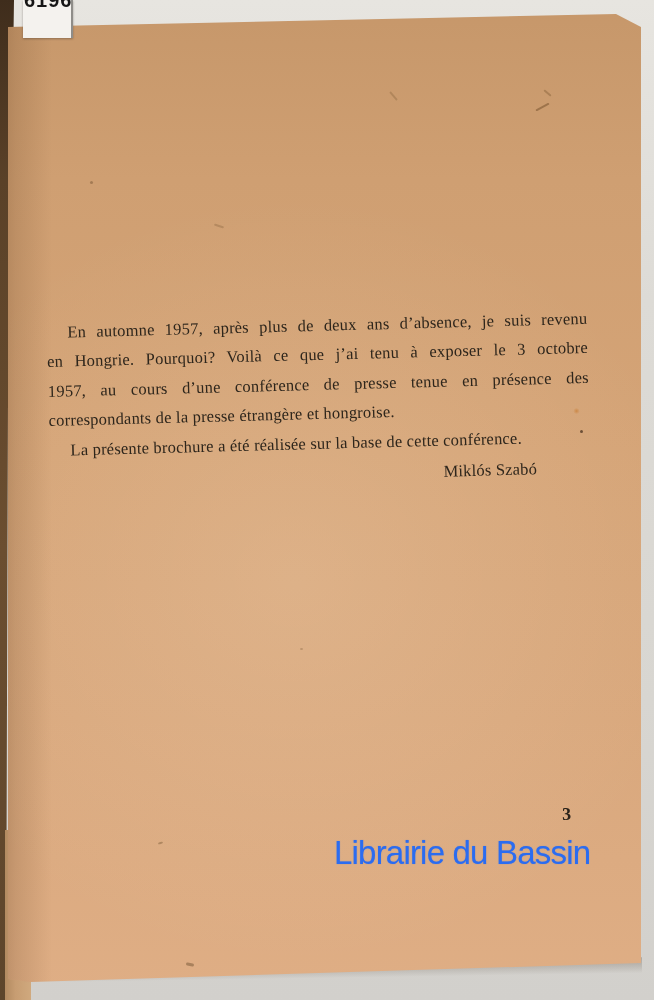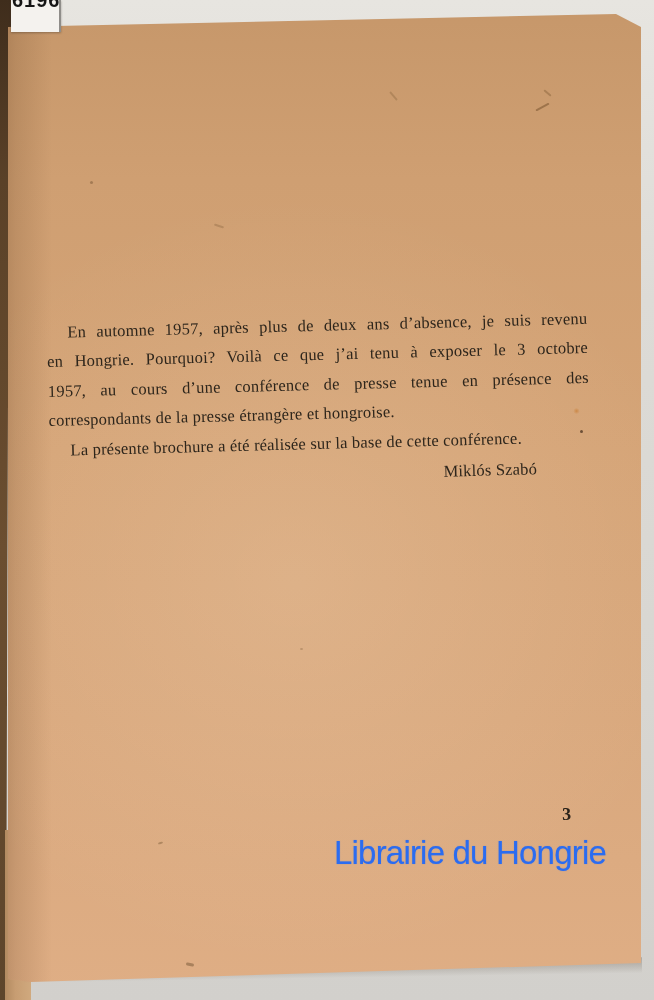--- a/index.html
+++ b/index.html
@@ -53,21 +53,21 @@
   .line{white-space:nowrap;}
   .line.just{text-align:justify;text-align-last:justify;white-space:normal;}
   .line.indent{text-indent:21px;}
   .signature{text-align:right;padding-right:54px;margin-top:2px;}
   .page-number{
     position:absolute;left:562px;top:804px;
     color:#2b231a;font-size:18px;font-weight:700;transform:rotate(-1.5deg);
   }
   
   .sticker{
-    position:absolute;left:11px;top:0;width:48px;height:32px;
+    position:absolute;left:23px;top:0;width:48px;height:38px;
     background:#f4f2ee;border-right:2px solid #8f8d89;overflow:hidden;
     box-shadow:0 1px 2px rgba(60,50,40,.4);
   }
   .sticker span{
     position:absolute;left:1px;top:-11px;
     font-family:"Liberation Sans",sans-serif;font-weight:700;
     font-size:20px;color:#161616;letter-spacing:1px;
   }
   
   .watermark{
@@ -121,15 +121,15 @@
       <div class="line signature">Miklós Szabó</div>
     </div>
 
     <div class="page-number">3</div>
   </div>
 
   <div class="sticker">
     <span>6196</span>
   </div>
 
-  <div class="watermark">Librairie du Hongrie</div>
+  <div class="watermark">Librairie du Bassin</div>
 
 </div>
 
 </body></html>

